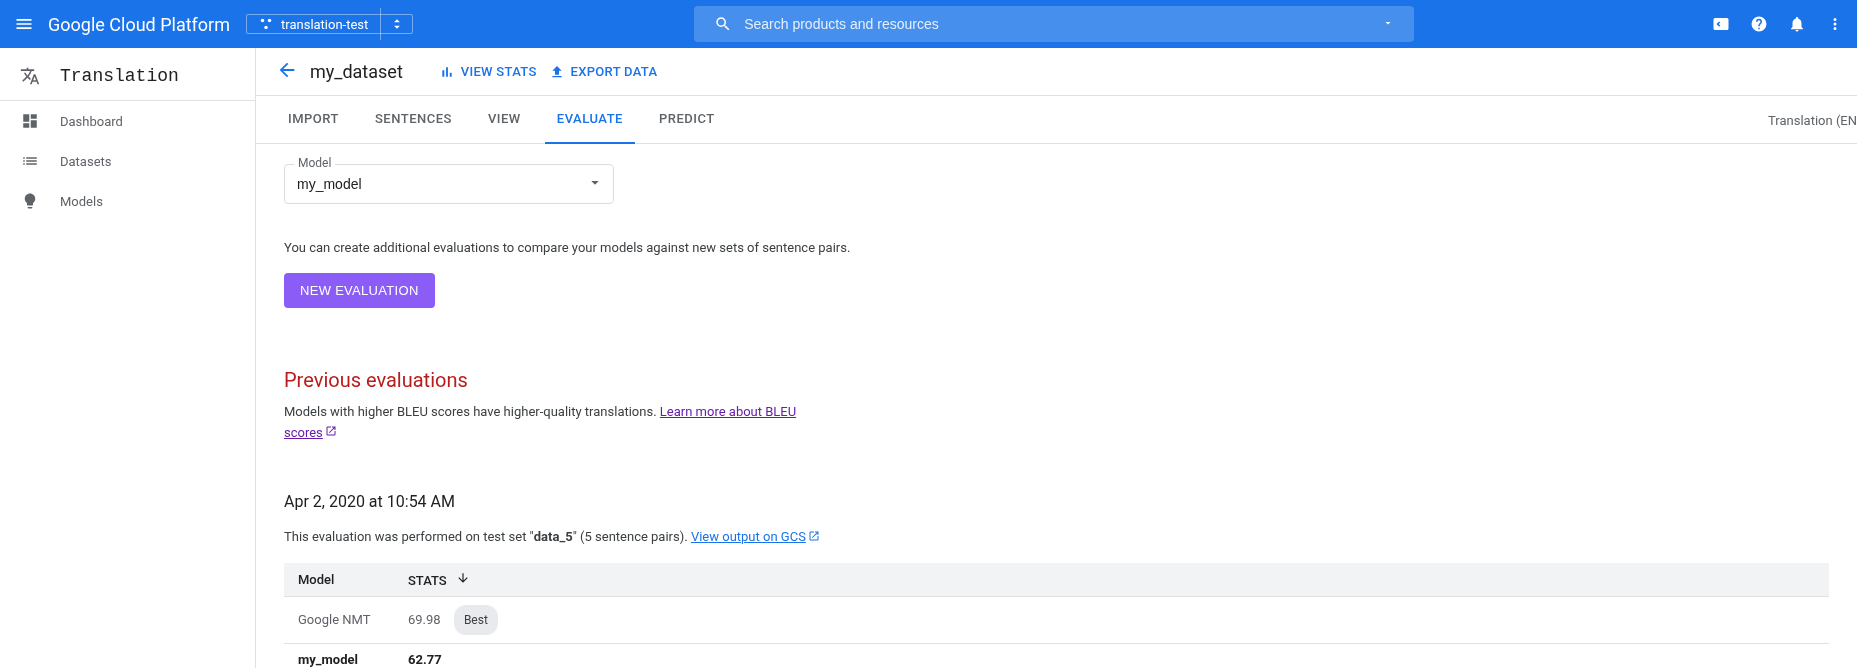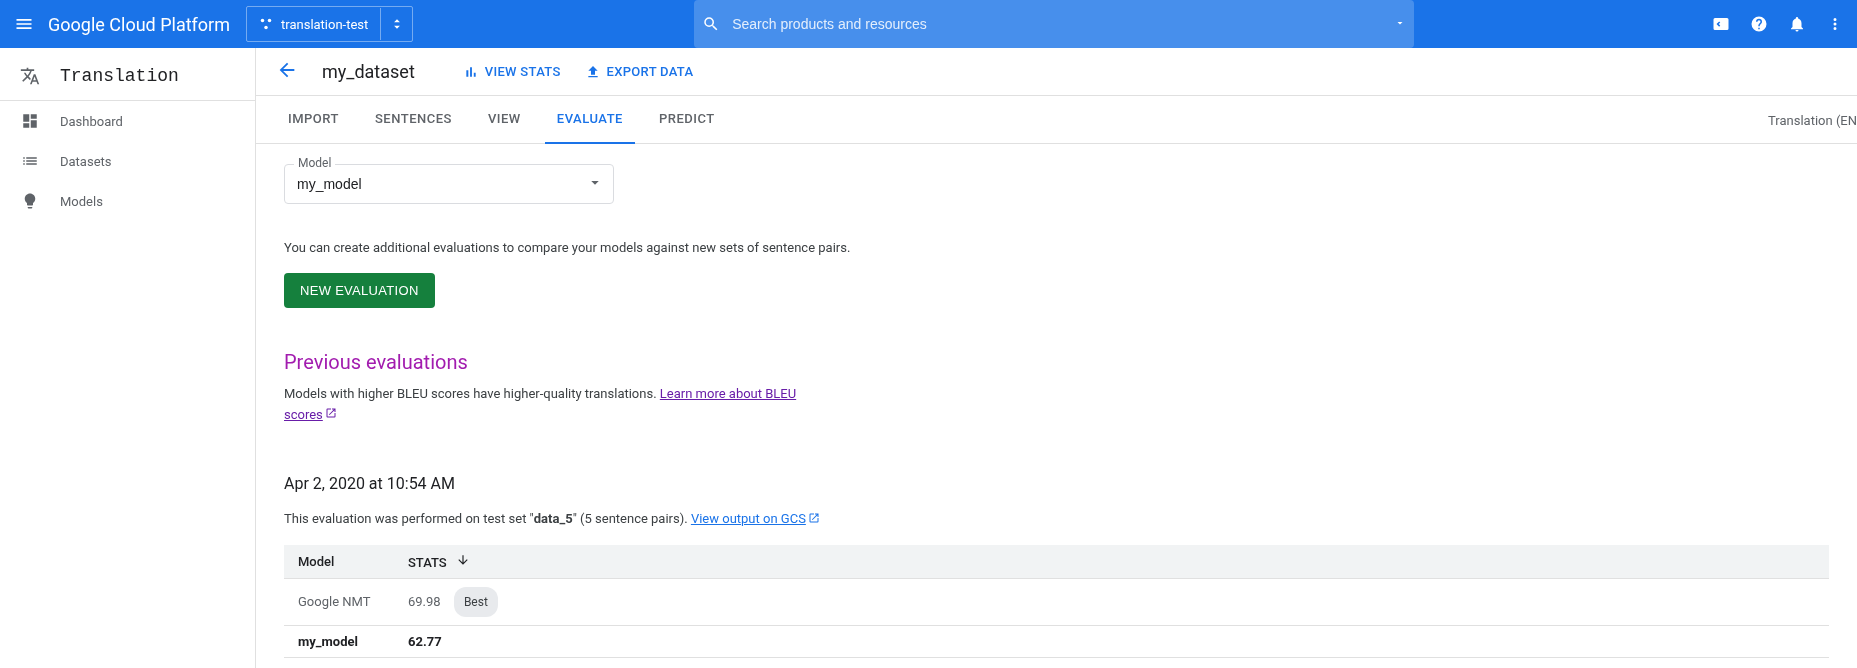--- a/index.html
+++ b/index.html
@@ -2,67 +2,67 @@
 <html><head>
 <meta charset="utf-8">
 <style>
 * { box-sizing: border-box; margin: 0; padding: 0; }
 body { font-family: 'Roboto', 'Helvetica Neue', Arial, sans-serif; font-size: 13px; color: #202124; background: #fff; overflow-x: hidden; }
 
 .top-bar { height: 48px; background: #1a73e8; display: flex; align-items: center; padding: 0 12px; color: #fff; }
 .menu-icon { width: 24px; height: 24px; display: flex; align-items: center; justify-content: center; cursor: pointer; margin-right: 12px; }
 .menu-icon svg { fill: #fff; }
 .logo-text { font-size: 18px; font-weight: 400; margin-right: 16px; }
-.project-selector { display: flex; align-items: center; border: 1px solid rgba(255,255,255,0.4); border-radius: 2px; height: 36px; }
+.project-selector { display: flex; align-items: center; border: 1px solid rgba(255,255,255,0.4); border-radius: 2px; height: 20px; }
 .project-selector-main { display: flex; align-items: center; padding: 0 12px; gap: 8px; cursor: pointer; }
 .project-selector-toggle { border-left: 1px solid rgba(255,255,255,0.4); width: 32px; height: 32px; display: flex; align-items: center; justify-content: center; cursor: pointer; }
 .search-area { flex: 1; display: flex; justify-content: center; }
-.search-box { width: 720px; height: 48px; background: rgba(255,255,255,0.2); border-radius: 4px; display: flex; align-items: center; padding: 0 8px; }
+.search-box { width: 720px; height: 36px; background: rgba(255,255,255,0.2); border-radius: 4px; display: flex; align-items: center; padding: 0 20px; }
 .search-box input { flex: 1; background: transparent; border: none; outline: none; color: #fff; font-size: 14px; margin-left: 12px; }
 .search-box input::placeholder { color: rgba(255,255,255,0.85); }
 .search-dropdown { margin-left: 12px; }
 .top-right { display: flex; align-items: center; gap: 18px; margin-left: 16px; }
 .top-right-icon { width: 20px; height: 20px; display: flex; align-items: center; justify-content: center; cursor: pointer; }
 .top-right-icon svg { fill: #fff; }
 
 .body-wrap { display: flex; height: calc(100vh - 48px); }
 
 .sidebar { width: 256px; border-right: 1px solid #e0e0e0; padding-top: 8px; }
 .sidebar-header { display: flex; align-items: center; gap: 20px; padding: 10px 20px 14px; border-bottom: 1px solid #e0e0e0; font-family: Liberation Mono, monospace; }
 .sidebar-title { font-size: 18px; color: #202124; }
 .sidebar-item { display: flex; align-items: center; gap: 20px; padding: 10px 20px; color: #5f6368; font-size: 13px; cursor: pointer; }
 .sidebar-icon { width: 20px; height: 20px; display: flex; align-items: center; justify-content: center; }
 .sidebar-icon svg { fill: #5f6368; }
 
 .main { flex: 1; overflow: auto; position: relative; }
 
-.page-header { display: flex; align-items: center; height: 48px; padding: 0 20px; border-bottom: 1px solid #e0e0e0; gap: 24px; text-align: right; }
+.page-header { display: flex; align-items: center; height: 48px; padding: 0 20px; border-bottom: 1px solid #e0e0e0; gap: 12px; text-align: right; }
 .back-arrow { cursor: pointer; }
 .back-arrow svg { fill: #1a73e8; }
 .page-title { font-size: 18px; color: #202124; margin-right: 24px; }
 .action-btn { display: flex; align-items: center; gap: 6px; color: #1a73e8; font-size: 13px; font-weight: 500; cursor: pointer; letter-spacing: 0.3px; }
 .action-btn svg { fill: #1a73e8; }
 
 .tabs-row { display: flex; align-items: center; height: 48px; border-bottom: 1px solid #e0e0e0; padding: 0 20px; position: relative; }
 .tab { padding: 0 12px; height: 48px; display: flex; align-items: center; color: #5f6368; font-size: 13px; font-weight: 500; letter-spacing: 0.5px; cursor: pointer; margin-right: 12px; border-bottom: 2px solid transparent; }
 .tab.active { color: #1a73e8; border-bottom-color: #1a73e8; }
 .breadcrumb-right { position: absolute; right: 0; top: 0; height: 48px; display: flex; align-items: center; color: #5f6368; font-size: 13px; padding-right: 0; }
 
 .content { padding: 20px 28px; }
 
 .model-select-wrap { position: relative; width: 330px; }
 .model-select-label { position: absolute; top: -8px; left: 10px; background: #fff; padding: 0 4px; font-size: 12px; color: #5f6368; }
 .model-select { width: 100%; height: 40px; border: 1px solid #dadce0; border-radius: 4px; padding: 0 30px 0 12px; font-size: 14px; color: #202124; background: #fff; appearance: none; cursor: pointer; }
 .model-select-arrow { position: absolute; right: 10px; top: 50%; transform: translateY(-50%); pointer-events: none; }
 
 .desc-text { margin-top: 36px; font-size: 13px; color: #3c4043; }
 
-.new-eval-btn { margin-top: 18px; background: #15803d; color: #fff; border: none; border-radius: 4px; padding: 10px 16px; font-size: 13px; font-weight: 500; letter-spacing: 0.3px; cursor: pointer; }
-
-.section-heading { margin-top: 42px; font-size: 20px; font-weight: 400; color: #a21caf; }
+.new-eval-btn { margin-top: 18px; background: #8b5cf6; color: #fff; border: none; border-radius: 4px; padding: 10px 16px; font-size: 13px; font-weight: 500; letter-spacing: 0.3px; cursor: pointer; }
+
+.section-heading { margin-top: 60px; font-size: 20px; font-weight: 400; color: #b91c1c; }
 .section-sub { margin-top: 10px; font-size: 13px; color: #3c4043; max-width: 520px; line-height: 1.6; }
 .link-purple { color: #681da8; text-decoration: underline; cursor: pointer; }
 .ext-icon { display: inline-block; vertical-align: middle; margin-left: 2px; }
 .ext-icon svg { fill: #681da8; }
 
 .eval-timestamp { margin-top: 48px; font-size: 16px; color: #202124; }
 .eval-desc { margin-top: 18px; font-size: 13px; color: #3c4043; }
 .link-blue { color: #1a73e8; text-decoration: underline; cursor: pointer; }
 .ext-icon-blue svg { fill: #1a73e8; }
 

